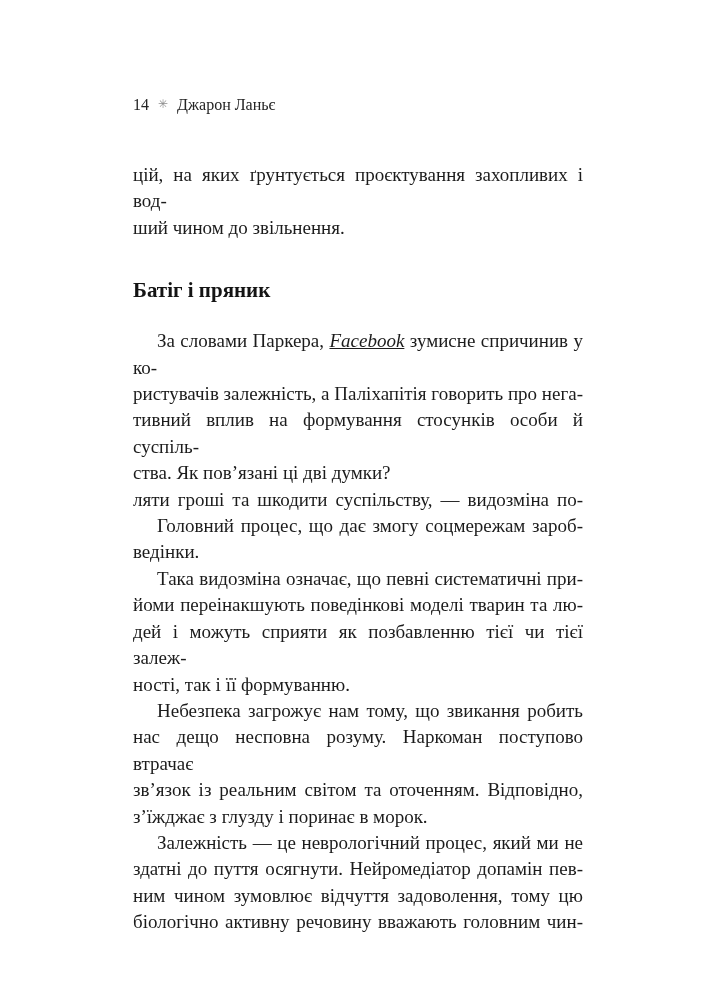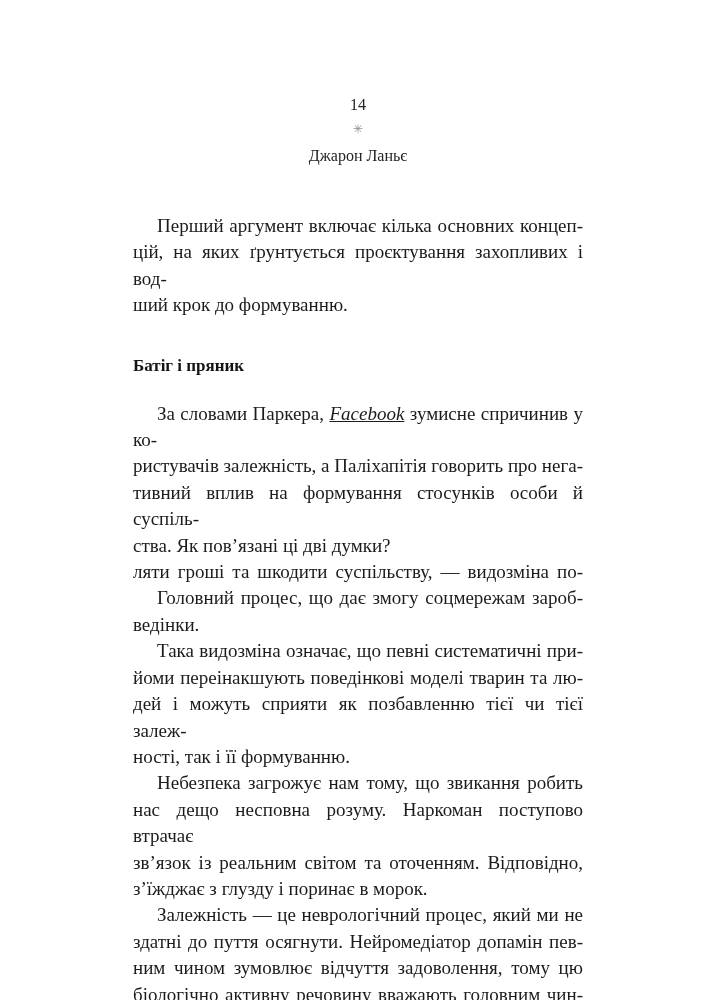--- a/index.html
+++ b/index.html
@@ -21,21 +21,20 @@
     height: 1000px;
     padding: 96px 133px 0 133px;
   }
   .running-header {
     display: flex;
     align-items: center;
     gap: 9px;
     font-size: 16px;
     color: #242424;
     margin-bottom: 48px;
-    flex-direction: column;
   }
   .running-header .ornament {
     color: #8f8f8f;
     font-size: 12px;
     position: relative;
     top: -1px;
   }
   .body-text .para {
     margin: 0;
   }
@@ -47,42 +46,41 @@
     white-space: normal;
   }
   .line.plast {
     text-align-last: left;
   }
   .line.pfirst {
     text-indent: 24px;
   }
   .section-heading {
     font-weight: bold;
-    font-size: 17px;
+    font-size: 21px;
     margin: 37px 0 25px 0;
     color: #141414;
   }
   .italic { font-style: italic; text-decoration: underline; }
 </style>
 </head>
 <body>
 
 <div class="page">
 
   <div class="running-header">
     <span>14</span>
     <span class="ornament">✳</span>
     <span>Джарон Ланьє</span>
   </div>
 
   <div class="body-text" id="intro-text">
       <div class="para">
-        <div class="line pfirst"><span>Перший аргумент включає кілька основних концеп-</span></div>
         <div class="line"><span>цій, на яких ґрунтується проєктування захопливих і вод-</span></div>
-        <div class="line plast"><span>ший крок до формуванню.</span></div>
+        <div class="line plast"><span>ший чином до звільнення.</span></div>
       </div>
     </div>
 
   <div class="section-heading">Батіг і пряник</div>
 
   <div class="body-text" id="section-text">
       <div class="para">
         <div class="line pfirst"><span>За словами Паркера, </span><span class="italic">Facebook</span><span> зумисне спричинив у ко-</span></div>
         <div class="line"><span>ристувачів залежність, а Паліхапітія говорить про нега-</span></div>
         <div class="line"><span>тивний вплив на формування стосунків особи й суспіль-</span></div>

